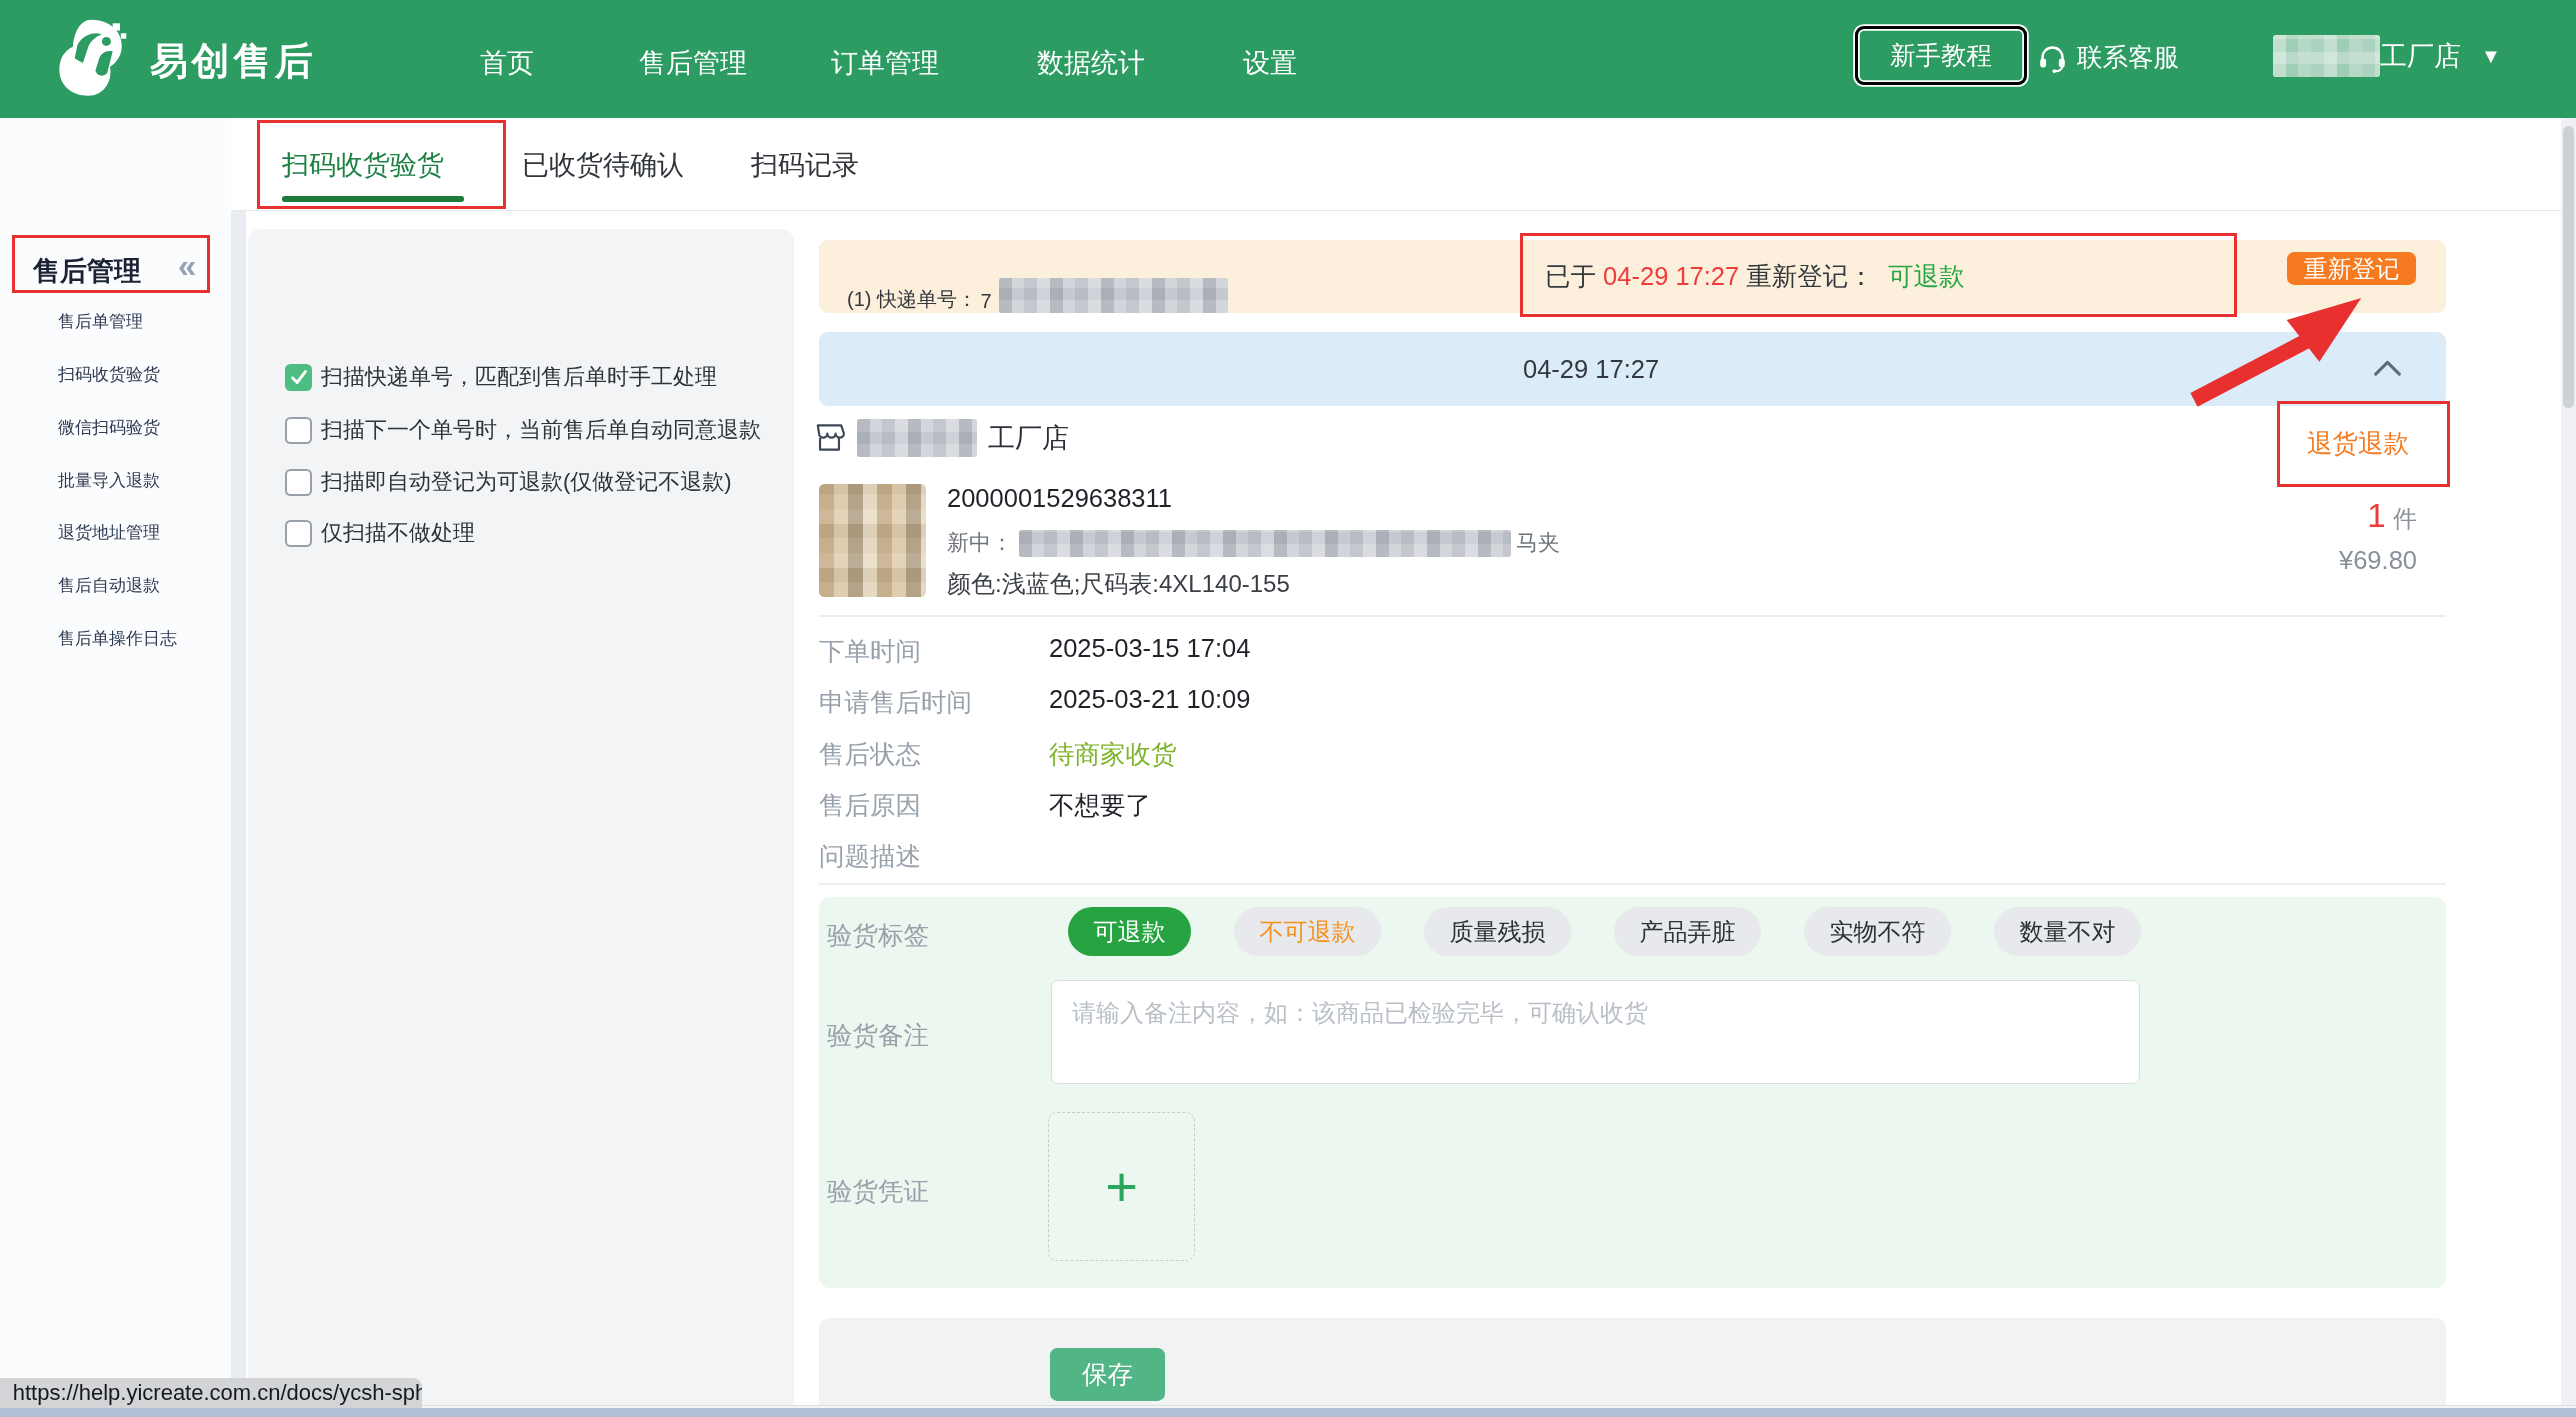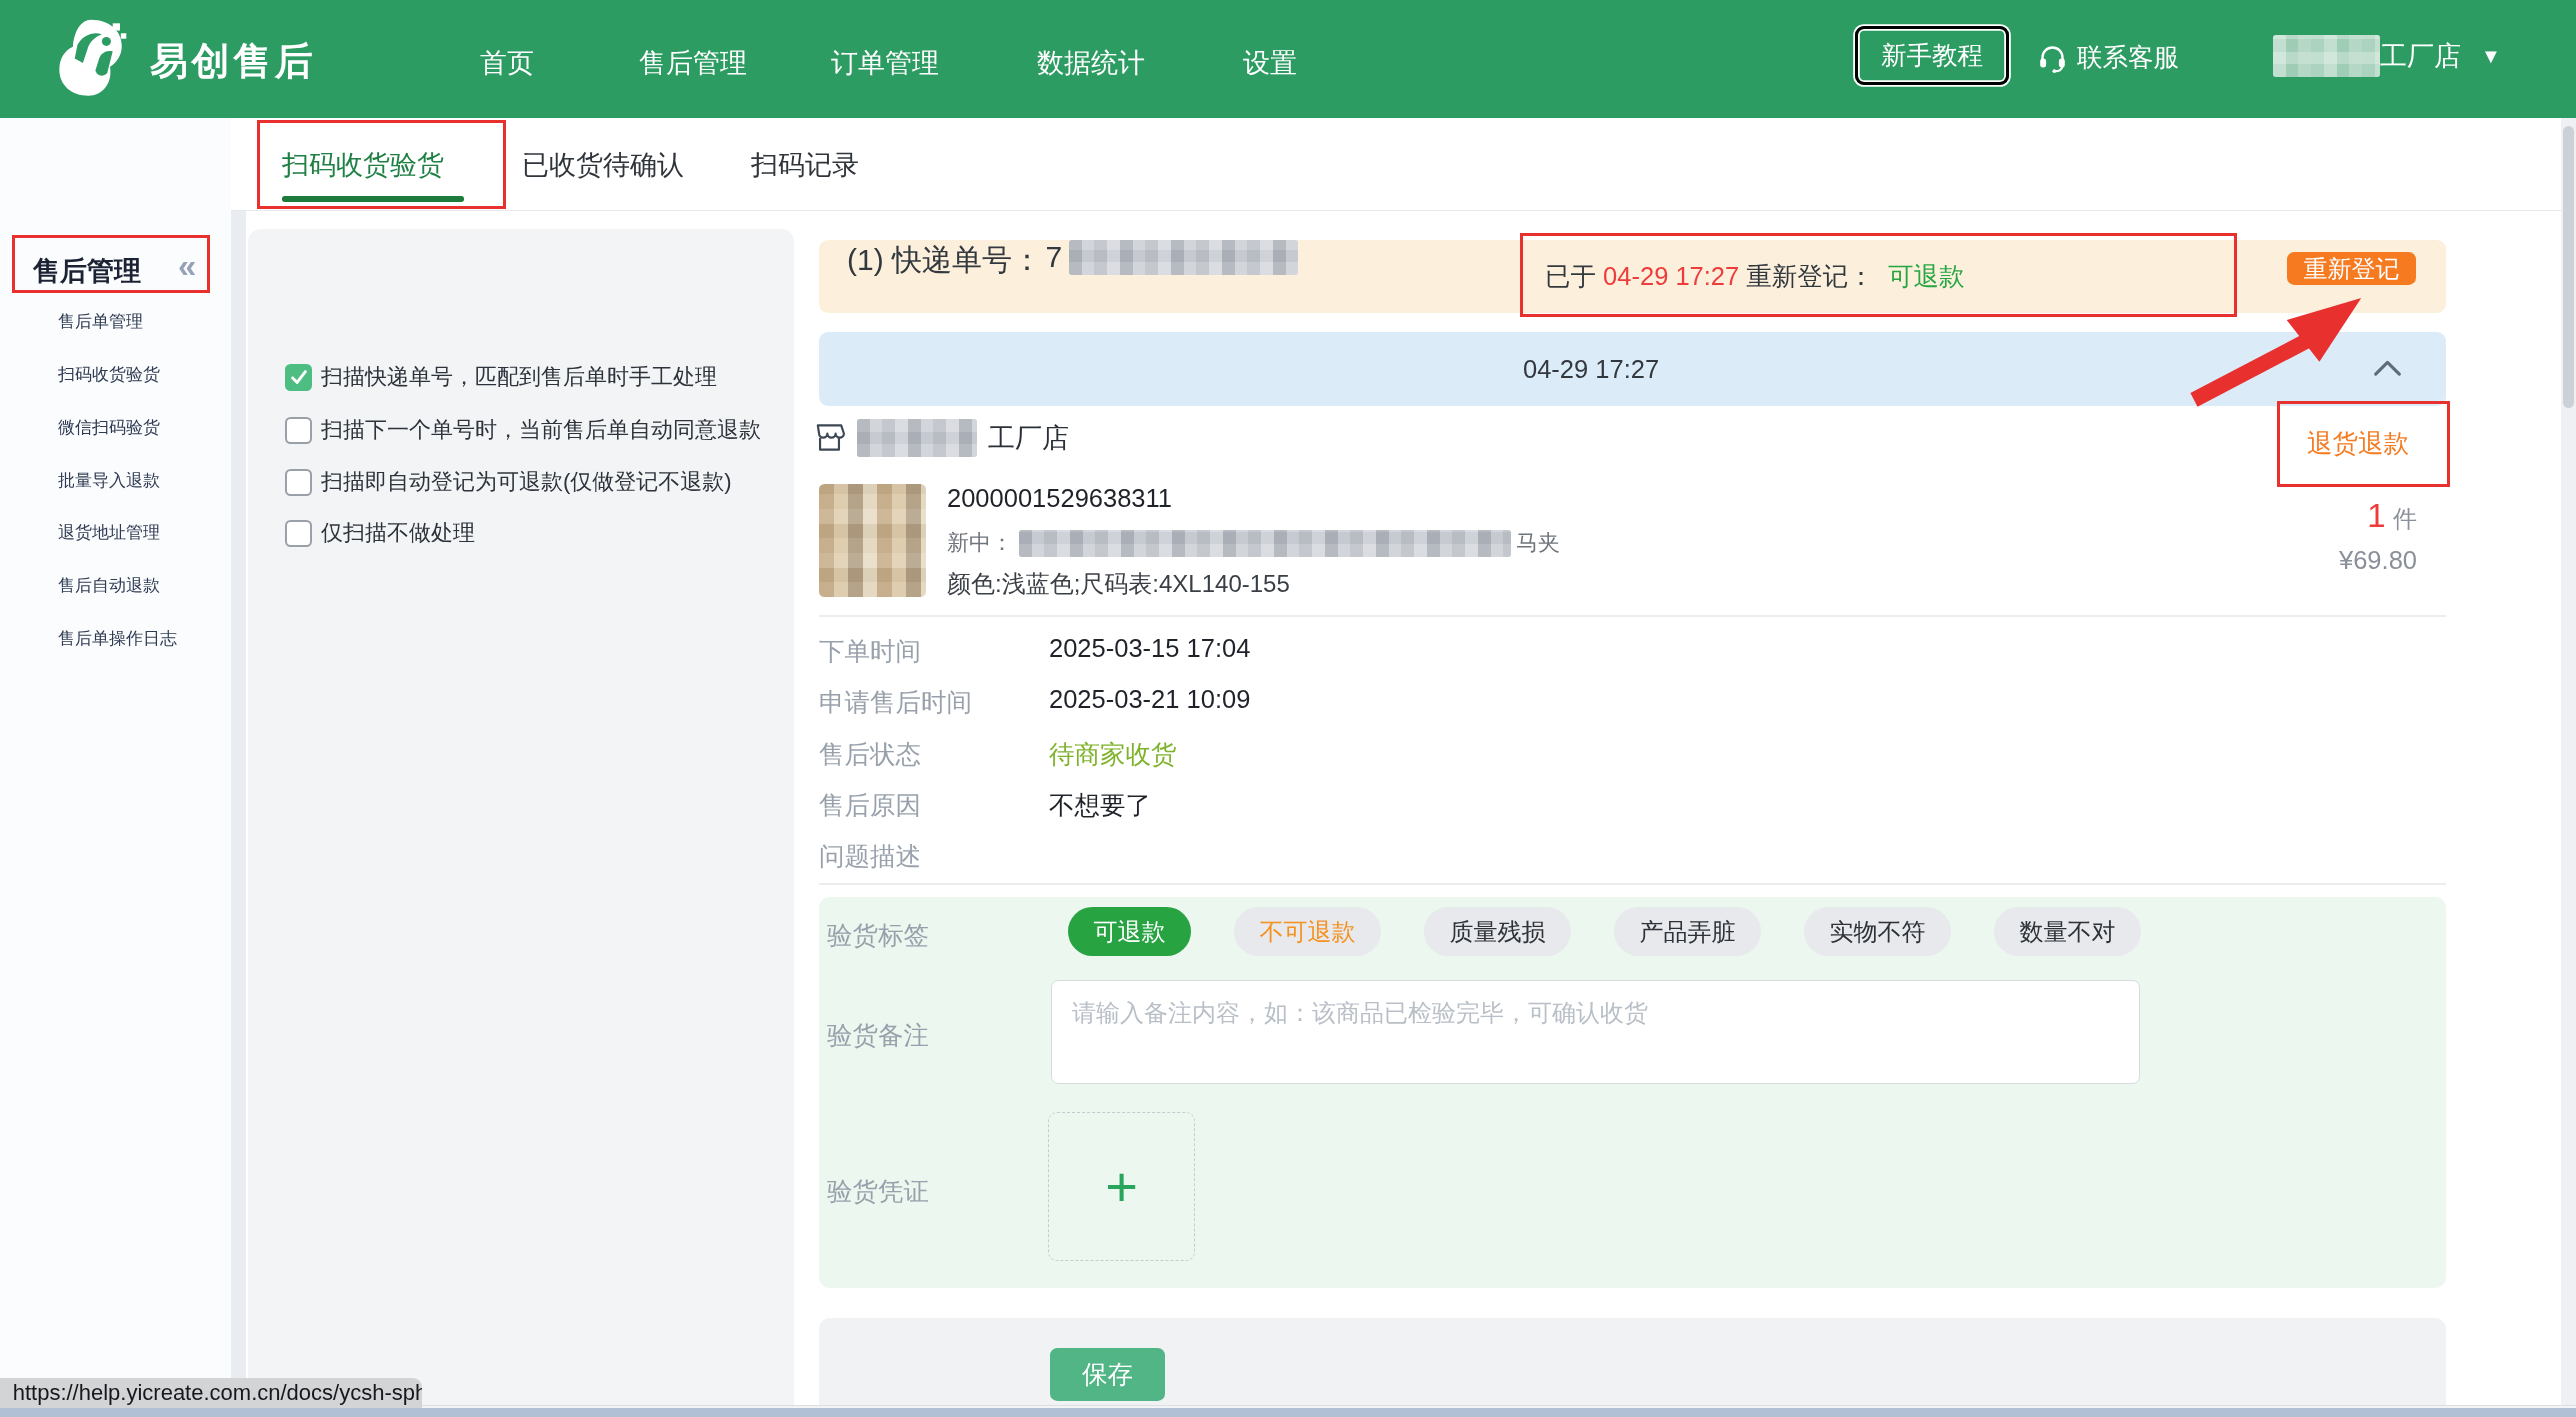--- a/index.html
+++ b/index.html
@@ -6,21 +6,21 @@
   html,body { width:2576px; height:1417px; }
   body { font-family:"Liberation Sans","DejaVu Sans",sans-serif; background:#fff; overflow:hidden; }
   .app { position:relative; width:2576px; height:1417px; background:#fff; overflow:hidden; }
   .abs { position:absolute; }
 
   
   .navbar { position:absolute; left:0; top:0; width:2576px; height:118px; background:#2d9c63; }
   .brand-title { position:absolute; left:150px; top:36px; font-size:38px; font-weight:bold; color:#fff; letter-spacing:3.6px; }
   .nav-item { position:absolute; top:45px; font-size:27px; color:#fff; cursor:pointer; white-space:nowrap; }
   .nav-underline { position:absolute; top:153px; height:6.4px; background:#fff; border-radius:3.6px; }
-  .tutorial-btn { position:absolute; left:1855px; top:25.5px; padding:9px 23px; font-size:25.5px; color:#fff;
+  .tutorial-btn { position:absolute; left:1855px; top:25.5px; padding:9px 32px; font-size:25.5px; color:#fff;
                   border:3.6px solid #000; border-radius:9px; box-shadow:0 0 0 1.8px #fff, inset 0 0 0 1.8px #fff; cursor:pointer; }
   .contact { position:absolute; left:2037px; top:40px; display:flex; align-items:center; gap:9px; color:#fff; font-size:25.5px; cursor:pointer; }
   .account { position:absolute; left:2273px; top:35px; display:flex; align-items:center; color:#fff; font-size:27px; cursor:pointer; }
   .caret-down { font-size:20px; margin-left:20px; }
 
   
   .px { border-radius:2.7px;
     background-image:
       repeating-linear-gradient(90deg, rgba(104,112,126,.30) 0 12.7px, rgba(196,201,209,.28) 12.7px 25.5px, rgba(140,147,158,.26) 25.5px 38px, rgba(222,225,230,.34) 38px 51px),
       repeating-linear-gradient(0deg, #d8dade 0 12.7px, #c7cad0 12.7px 25.5px);
@@ -57,21 +57,21 @@
   .search-btn { width:71px; background:#3aa667; border:none; cursor:pointer; display:flex; align-items:center; justify-content:center; }
   .opt-row { position:absolute; left:285px; display:flex; align-items:flex-start; gap:9px; width:455px; cursor:pointer; }
   .cb { width:27px; height:27px; border-radius:5.5px; flex:0 0 27px; margin-top:1.8px; }
   .cb.unchecked { background:#fff; border:2.7px solid #9aa0a8; }
   .cb.checked { background:#4dbd82; display:flex; align-items:center; justify-content:center; }
   .opt-label { font-size:22px; color:#2d333b; line-height:1.4; white-space:nowrap; }
 
   
   .row1 { position:absolute; left:819px; top:240px; width:1627px; height:73px; background:#fcf0dc; border-radius:9px; }
   .row2 { position:absolute; left:819px; top:332px; width:1627px; height:74px; background:#dbecf8; border-radius:9px; }
-  .rec-label { position:absolute; left:28px; top:0; height:100%; display:flex; align-items:flex-start; font-size:30px; color:#33383f; gap:3.6px; }
+  .rec-label { position:absolute; left:28px; top:0; height:100%; display:flex; align-items:flex-end; font-size:20px; color:#33383f; gap:3.6px; }
   .confirm-group { position:absolute; left:726px; top:0; height:100%; display:flex; align-items:center; font-size:25.5px; color:#33383f; white-space:nowrap; }
   .t-red { color:#ee3b3b; }
   .t-green { color:#28a644; }
   .t-orange { color:#f57a20; }
   .re-register-btn { position:absolute; left:2287px; top:252px; width:129px; height:33px; background:#f57a20; color:#fff; font-size:24px;
                      border:none; border-radius:7.3px; cursor:pointer; font-family:inherit; }
   .row2-time { position:absolute; left:704px; top:0; height:100%; display:flex; align-items:center; font-size:25.5px; color:#33383f; }
   .collapse-arrow { position:absolute; left:1553px; top:24px; cursor:pointer; }
 
   .shop-row { position:absolute; left:813px; top:419px; display:flex; align-items:center; gap:11px; }

